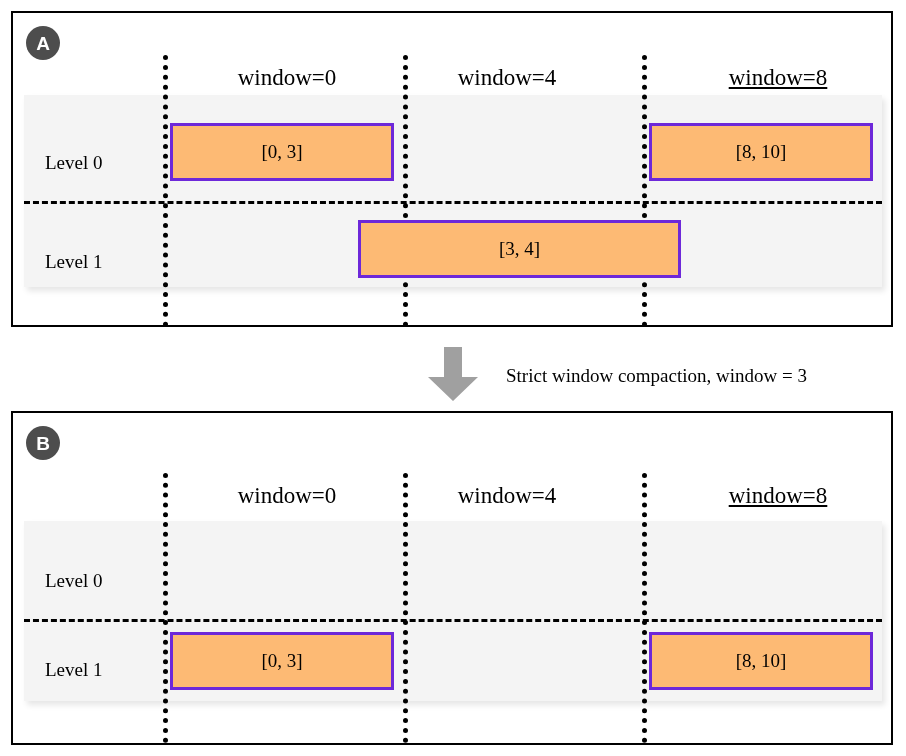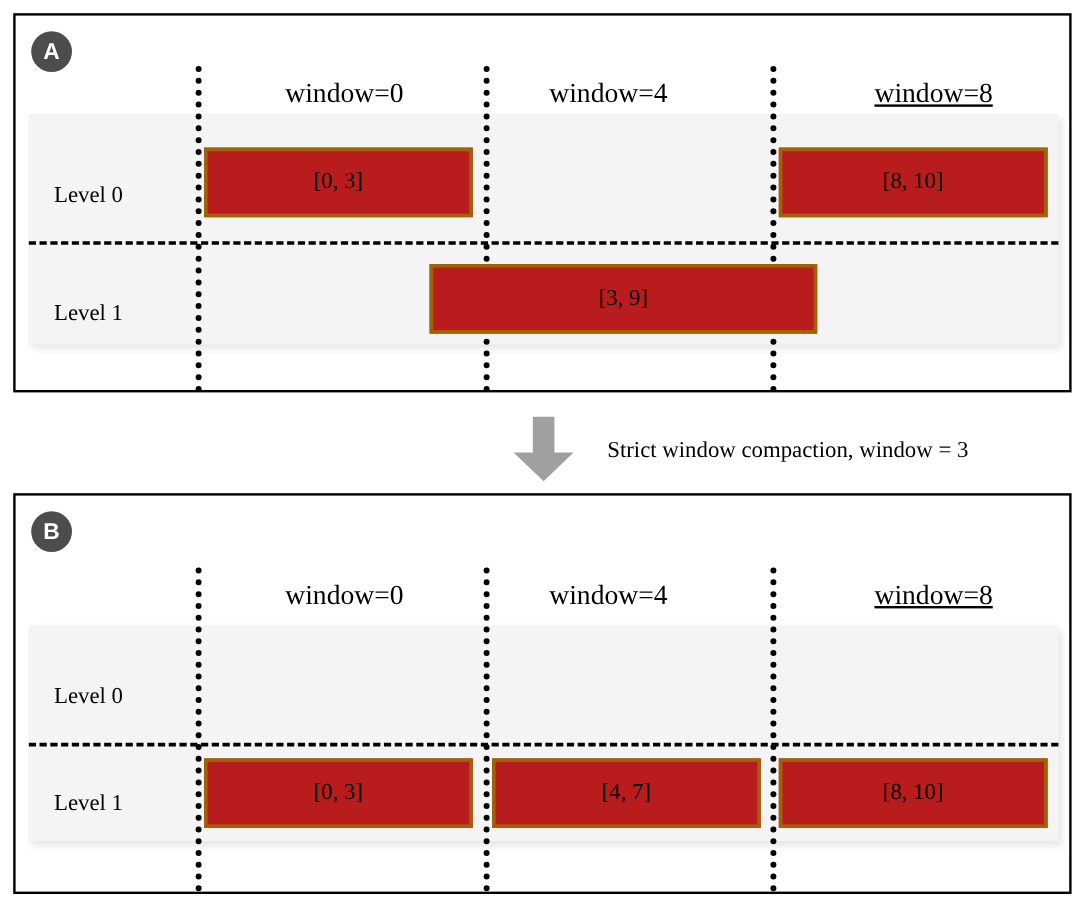--- a/index.html
+++ b/index.html
@@ -103,22 +103,22 @@
     white-space: nowrap;
   }
   #lvl-a-0 { top: 139px; }
   #lvl-a-1 { top: 238px; }
   #lvl-b-0 { top: 157px; }
   #lvl-b-1 { top: 246px; }
 
   
   .interval-box {
     position: absolute;
-    border: 3px solid #a16207;
-    background: #b91c1c;
+    border: 3px solid #6d28d9;
+    background: #fdba74;
     box-sizing: border-box;
     display: flex;
     align-items: center;
     justify-content: center;
     font-size: 19px;
     white-space: nowrap;
   }
 
   
   #transition {
@@ -161,21 +161,21 @@
   <div class="window-label panel-a-label wl-4">window=4</div>
   <div class="window-label panel-a-label wl-8">window=8</div>
 
   <div class="level-name" id="lvl-a-0">Level 0</div>
   <div class="level-name" id="lvl-a-1">Level 1</div>
 
   <div class="interval-box" style="left:157px; top:110px; width:224px; height:58px;">[0, 3]</div>
 
   <div class="interval-box" style="left:636px; top:110px; width:224px; height:58px;">[8, 10]</div>
 
-  <div class="interval-box" style="left:345px; top:207px; width:323px; height:58px;">[3, 9]</div>
+  <div class="interval-box" style="left:345px; top:207px; width:323px; height:58px;">[3, 4]</div>
 </div>
 
 <div id="transition">
   <svg id="down-arrow" viewBox="0 0 50 54">
     <polygon points="16,0 34,0 34,30 50,30 25,54 0,30 16,30" fill="#a0a0a0"></polygon>
   </svg>
   <div id="transition-caption">Strict window compaction, window = 3</div>
 </div>
 
 <div class="panel" id="panel-b">
@@ -191,16 +191,15 @@
 
   <div class="window-label panel-b-label wl-0">window=0</div>
   <div class="window-label panel-b-label wl-4">window=4</div>
   <div class="window-label panel-b-label wl-8">window=8</div>
 
   <div class="level-name" id="lvl-b-0">Level 0</div>
   <div class="level-name" id="lvl-b-1">Level 1</div>
 
   <div class="interval-box" style="left:157px; top:219px; width:224px; height:58px;">[0, 3]</div>
 
-  <div class="interval-box" style="left:397px; top:219px; width:224px; height:58px;">[4, 7]</div>
 
   <div class="interval-box" style="left:636px; top:219px; width:224px; height:58px;">[8, 10]</div>
 </div>
 
 </body></html>

